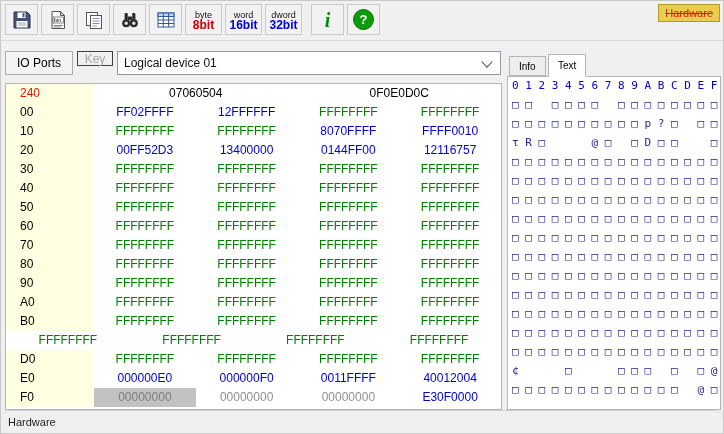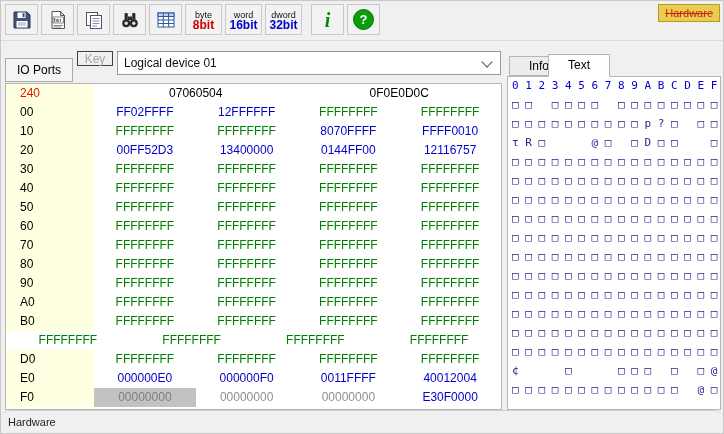--- a/index.html
+++ b/index.html
@@ -27,34 +27,34 @@
              font-weight:bold; font-size:20px; line-height:20px; }
   .help-circle { width:21px; height:21px; border-radius:50%; background:#0b9c0b;
                  border:1px solid #067006; color:#fff; font-weight:bold; font-size:13px;
                  display:flex; align-items:center; justify-content:center; }
   .refresh-btn { position:absolute; top:3px; right:3px; height:18px; padding:0 6px;
                  background:var(--gold,#e9cd4e); border:1px solid #b09a2e;
                  color:#d02010; font-size:11px; line-height:16px;
                  text-decoration:line-through; cursor:pointer; }
 
   
-  .io-btn { position:absolute; left:4px; top:57px; width:68px; height:24px;
+  .io-btn { position:absolute; left:4px; top:50px; width:68px; height:24px;
             background:#f4f4f4; border:1px solid #ababab; font-size:12px; cursor:pointer; }
   .key-btn { position:absolute; left:76px; top:50px; width:36px; height:15px;
              background:#f0f0f0; border:1px solid #404040; color:#a6a6a6;
              font-size:12px; }
   .combo { position:absolute; left:116px; top:50px; width:384px; height:24px;
            background:#fff; border:1px solid #8f9aa6; cursor:pointer; }
   .combo .val { position:absolute; left:6px; top:0; line-height:22px; color:#111; }
   .combo .chev { position:absolute; right:9px; top:6px; width:8px; height:8px;
                  border-right:1.6px solid #555; border-bottom:1.6px solid #555;
                  transform:rotate(45deg); }
 
   
-  .tab { position:absolute; top:55px; height:20px; padding:0 19px; font-size:12px;
+  .tab { position:absolute; top:55px; height:20px; padding:0 9px; font-size:10px;
          line-height:19px; cursor:pointer; border:1px solid #b5b5b5; }
   .tab-info { left:508px; background:#ededed; border-bottom:1px solid #b5b5b5; }
   .tab-text { left:547px; top:53px; height:23px; line-height:21px; background:#fff;
               border-bottom:1px solid #fff; z-index:2; }
 
   
   .hex-table { position:absolute; left:4px; top:82px; width:497px; height:327px;
                background:#fff; border:1px solid #b5b5b5; display:flex;
                flex-direction:column; overflow:hidden; }
   .hex-row { display:flex; height:19px; line-height:19px; font-size:12px; }

